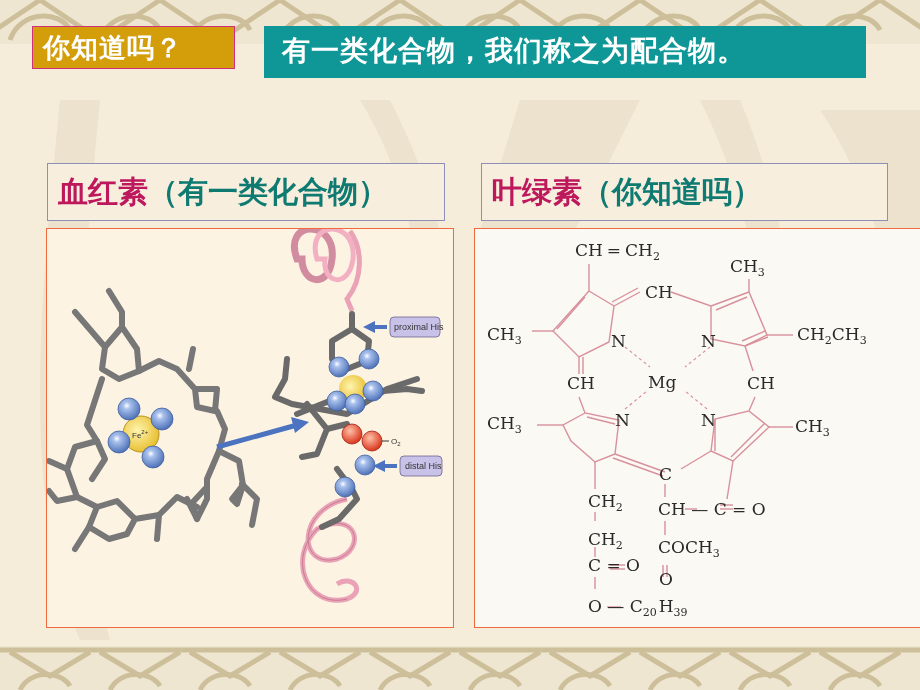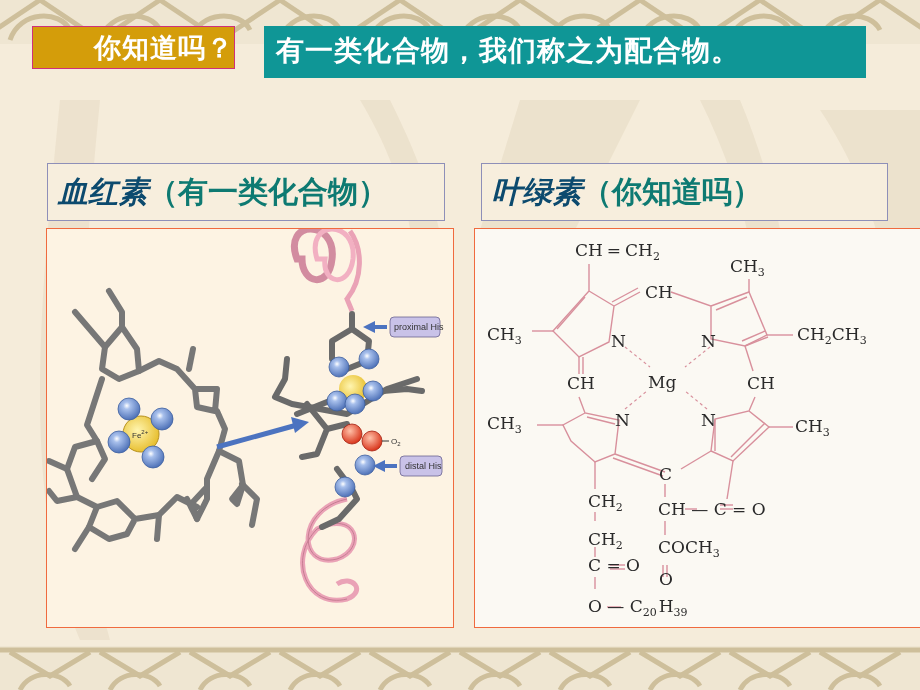--- a/index.html
+++ b/index.html
@@ -10,34 +10,34 @@
     }
     .bg-swirl { position: absolute; inset: 0; pointer-events: none; }
     .border-top, .border-bottom { position: absolute; left: 0; width: 920px; height: 44px; }
     .border-top { top: 0; }
     .border-bottom { bottom: 0; height: 44px; }
 
     .tag-box {
       position: absolute; left: 32px; top: 26px; width: 203px; height: 43px;
       background: #d49d0a; border: 1px solid #d0307a; box-sizing: border-box;
       color: #ffffff; font-size: 27px; font-weight: bold; line-height: 41px;
-      padding-left: 10px; letter-spacing: 1px; text-align: right;
+      padding-left: 10px; letter-spacing: 1px;
     }
     .headline {
       position: absolute; left: 264px; top: 26px; width: 602px; height: 52px;
       background: #0f9696; color: #ffffff; font-size: 28px; font-weight: bold;
-      line-height: 50px; padding-left: 12px; box-sizing: border-box; letter-spacing: 1px;
+      line-height: 50px; padding-left: 18px; box-sizing: border-box; letter-spacing: 1px;
     }
 
     .caption {
       position: absolute; top: 163px; height: 58px; box-sizing: border-box;
       border: 1px solid #8e8fb8; background: #f7eedd;
       font-size: 30px; font-weight: bold; line-height: 56px; padding-left: 10px;
     }
-    .caption .pink { color: #0c4a6e; font-style: italic; }
+    .caption .pink { color: #be185d; }
     .caption .teal { color: #0e7a72; }
     .caption-left { left: 47px; width: 398px; }
     .caption-right { left: 481px; width: 407px; }
 
     .panel {
       position: absolute; top: 228px; height: 400px; box-sizing: border-box;
       border: 1.5px solid #f06a3e; overflow: hidden;
     }
     .panel-left { left: 46px; width: 408px; background: #fdf3e3; }
     .panel-right { left: 474px; width: 496px; background: #fbf9f3; }

